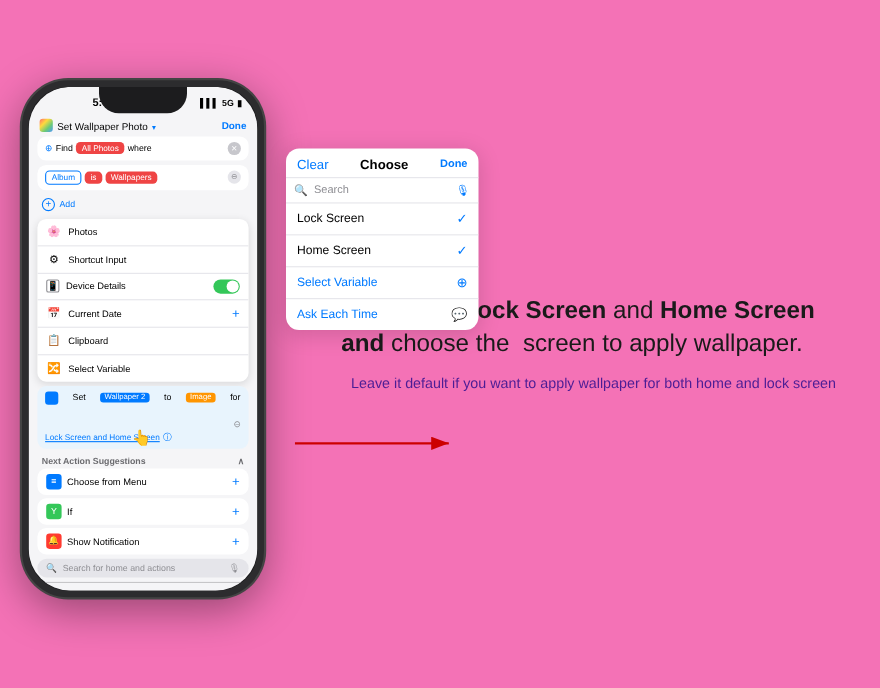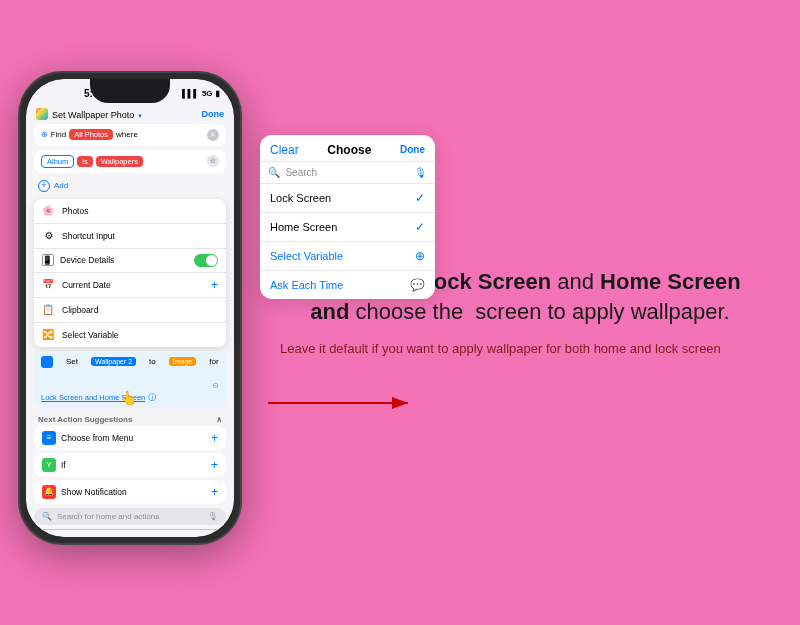--- a/index.html
+++ b/index.html
@@ -294,22 +294,22 @@
     .instruction-text {
       font-size: 22px;
       line-height: 1.4;
       color: #1a1a1a;
       text-align: center;
     }
     .instruction-text strong { font-weight: 800; }
 
     .sub-text {
       font-size: 13px;
-      color: #7f1d1d;
-      text-align: left;
+      color: #4c1d95;
+      text-align: right;
       line-height: 1.4;
     }
 
     
     .red-arrow {
       position: absolute;
       left: 248px;
       top: 310px;
       z-index: 25;
     }

